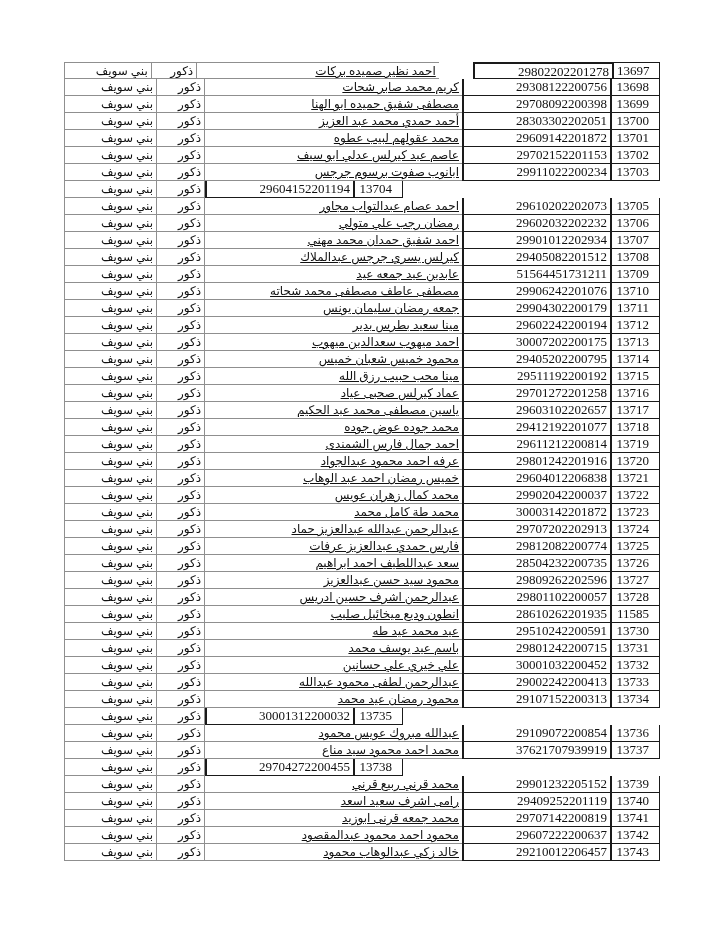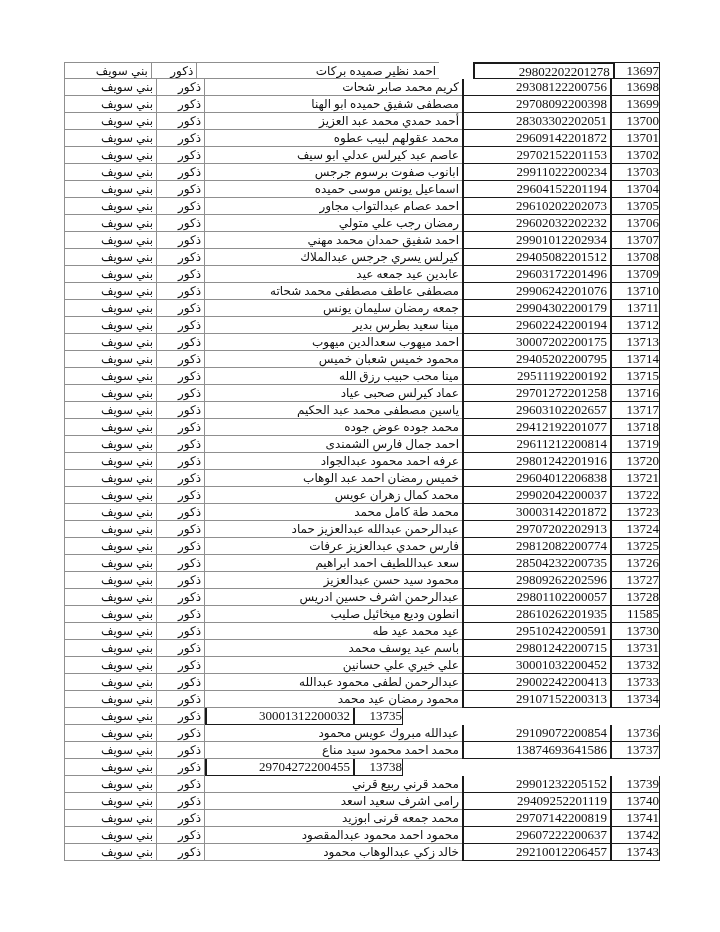--- a/index.html
+++ b/index.html
@@ -28,29 +28,29 @@
     font-size: 12px;
     line-height: 16px;
     text-align: right;
     white-space: nowrap;
     overflow: hidden;
     border-bottom: 1px solid #8f8f8f;
   }
   
   .cell.gov    { width: 93px;  direction: rtl; border-left: 1px solid #8f8f8f; border-right: 1px solid #8f8f8f; }
   .cell.gen    { width: 48px;  direction: rtl; border-right: 1px solid #8f8f8f; }
-  .cell.name   { width: 257px; direction: rtl; }
+  .cell.name   { width: 257px; direction: rtl; text-decoration: underline; }
   .cell.id     { width: 150px; direction: ltr;
                  border-left: 2px solid #1a1a1a; border-right: 2px solid #1a1a1a;
                  border-bottom: 1px solid #1a1a1a;
                  font-size: 13px; }
   .cell.serial { width: 48px;  direction: ltr;
                  border-right: 1px solid #1a1a1a;
                  border-bottom: 1px solid #1a1a1a;
-                 font-size: 13px; padding-right: 0; }
+                 font-size: 13px; padding-right: 10px; }
   
   .trow:first-child .cell        { border-top: 1px solid #8f8f8f; }
   .trow:first-child .cell.id     { border-top: 2px solid #1a1a1a; margin-left: 34px; }
   .trow:first-child .cell.serial { border-top: 1px solid #1a1a1a; }
 </style>
 </head>
 <body>
 
 <div class="records-table">
     <div class="trow">
@@ -98,21 +98,20 @@
     <div class="trow">
     <div class="cell gov">بني سويف</div>
     <div class="cell gen">ذكور</div>
     <div class="cell name">ابانوب صفوت برسوم جرجس</div>
     <div class="cell id">29911022200234</div>
     <div class="cell serial">13703</div>
   </div>
     <div class="trow">
     <div class="cell gov">بني سويف</div>
     <div class="cell gen">ذكور</div>
-    <div class="cell name">اسماعيل يونس موسى حميده</div>
     <div class="cell id">29604152201194</div>
     <div class="cell serial">13704</div>
   </div>
     <div class="trow">
     <div class="cell gov">بني سويف</div>
     <div class="cell gen">ذكور</div>
     <div class="cell name">احمد عصام عبدالتواب مجاور</div>
     <div class="cell id">29610202202073</div>
     <div class="cell serial">13705</div>
   </div>
@@ -134,21 +133,21 @@
     <div class="cell gov">بني سويف</div>
     <div class="cell gen">ذكور</div>
     <div class="cell name">كيرلس يسري جرجس عبدالملاك</div>
     <div class="cell id">29405082201512</div>
     <div class="cell serial">13708</div>
   </div>
     <div class="trow">
     <div class="cell gov">بني سويف</div>
     <div class="cell gen">ذكور</div>
     <div class="cell name">عابدين عيد جمعه عيد</div>
-    <div class="cell id">29603172201496</div>
+    <div class="cell id">51564451731211</div>
     <div class="cell serial">13709</div>
   </div>
     <div class="trow">
     <div class="cell gov">بني سويف</div>
     <div class="cell gen">ذكور</div>
     <div class="cell name">مصطفى عاطف مصطفى محمد شحاته</div>
     <div class="cell id">29906242201076</div>
     <div class="cell serial">13710</div>
   </div>
     <div class="trow">
@@ -329,21 +328,21 @@
     <div class="cell gov">بني سويف</div>
     <div class="cell gen">ذكور</div>
     <div class="cell name">عبدالله مبروك عويس محمود</div>
     <div class="cell id">29109072200854</div>
     <div class="cell serial">13736</div>
   </div>
     <div class="trow">
     <div class="cell gov">بني سويف</div>
     <div class="cell gen">ذكور</div>
     <div class="cell name">محمد احمد محمود سيد مناع</div>
-    <div class="cell id">13874693641586</div>
+    <div class="cell id">37621707939919</div>
     <div class="cell serial">13737</div>
   </div>
     <div class="trow">
     <div class="cell gov">بني سويف</div>
     <div class="cell gen">ذكور</div>
     <div class="cell id">29704272200455</div>
     <div class="cell serial">13738</div>
   </div>
     <div class="trow">
     <div class="cell gov">بني سويف</div>

